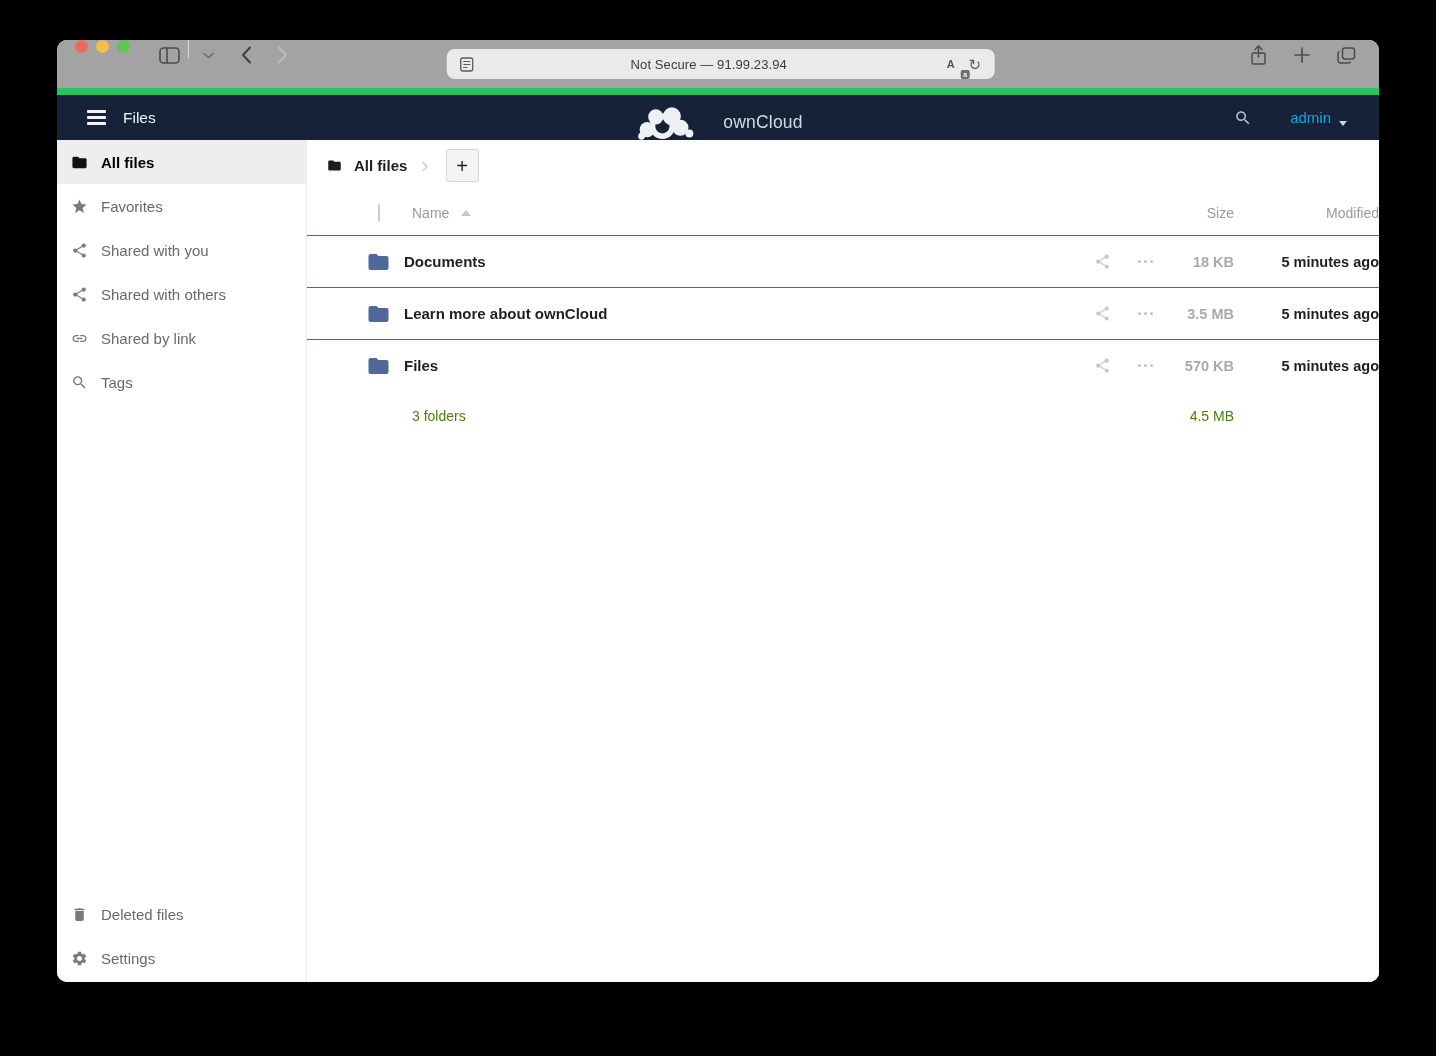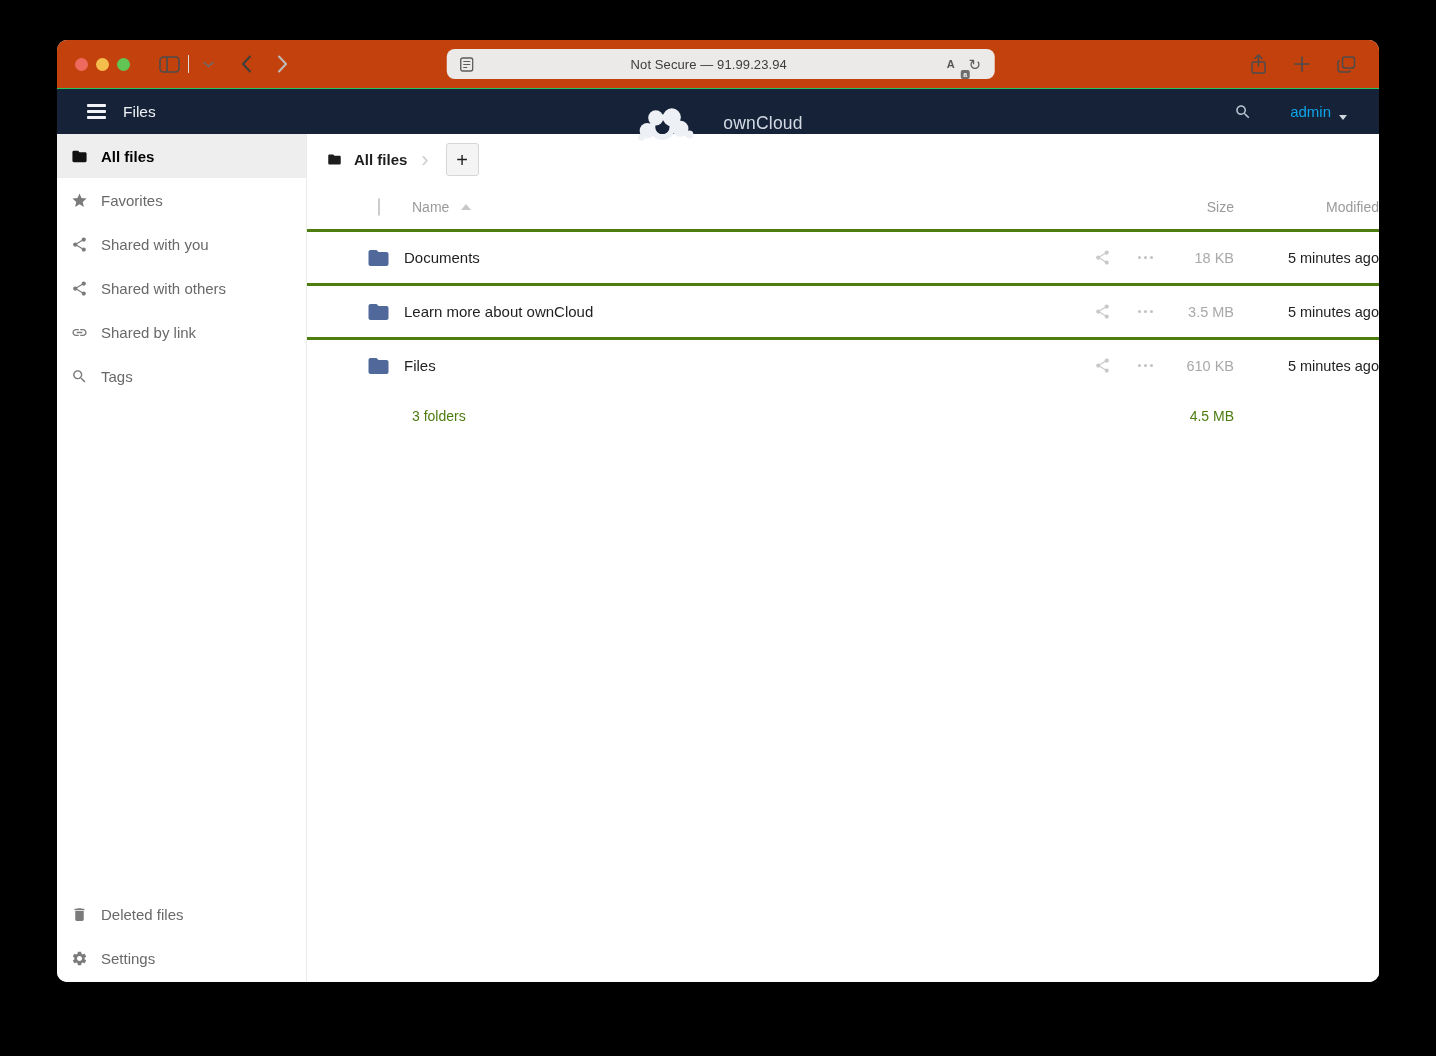--- a/index.html
+++ b/index.html
@@ -9,22 +9,22 @@
   }
   .window{
     position:absolute;left:57px;top:40px;width:1322px;height:942px;
     border-radius:10px;overflow:hidden;background:#fff;
     box-shadow:0 22px 70px rgba(0,0,0,.55);
     display:flex;flex-direction:column;
   }
 
   
   .browser-toolbar{
-    height:48px;flex:0 0 48px;background:#c2410c;border-bottom:1px solid #22c55e;
-    display:flex;align-items:center;position:relative;padding:0 18px;
+    height:48px;flex:0 0 48px;background:#a3a3a3;border-bottom:7px solid #22c55e;
+    display:flex;align-items:flex-start;position:relative;padding:0 18px;
   }
   .traffic{display:flex;gap:8px;margin-right:24px;}
   .traffic span{width:13px;height:13px;border-radius:50%;display:block;}
   .t-red{background:var(--traffic-red,#ee6a5f);}
   .t-yellow{background:var(--traffic-yellow,#f5bd4c);}
   .t-green{background:var(--traffic-green,#62c454);}
   .tb-btn{background:none;border:none;padding:0;display:flex;align-items:center;justify-content:center;
     width:30px;height:30px;color:#4c4c4c;cursor:default;}
   .tb-btn svg{display:block;}
   .tb-sep{width:1px;height:18px;background:#dedcda;margin:0 4px;}
@@ -45,21 +45,21 @@
 
   
   .oc-header{
     height:45px;flex:0 0 45px;background:var(--header-bg,#152238);
     display:flex;align-items:center;position:relative;color:#eef1f5;
   }
   .oc-head-left{display:flex;align-items:center;gap:17px;padding-left:30px;}
   .hamburger{width:19px;display:flex;flex-direction:column;gap:3.5px;background:none;border:none;padding:0;cursor:pointer;}
   .hamburger span{height:2.6px;background:#f2f4f8;border-radius:1px;display:block;}
   .app-label{font-size:15.5px;color:#eef1f5;}
-  .oc-brand{position:absolute;left:50%;top:12px;height:100%;transform:translateX(-50%);
+  .oc-brand{position:absolute;left:50%;top:5px;height:100%;transform:translateX(-50%);
     display:flex;align-items:center;gap:28px;text-align:center;}
   .brand-text{font-size:17.5px;color:#d3dae4;letter-spacing:.2px;}
   .oc-head-right{margin-left:auto;display:flex;align-items:center;gap:30px;padding-right:26px;}
   .user-menu{display:flex;align-items:flex-end;gap:8px;background:none;border:none;color:#0ea5e9;
     font-size:15px;font-family:inherit;cursor:pointer;}
   .caret-down{width:0;height:0;border-left:4.5px solid transparent;border-right:4.5px solid transparent;
     border-top:5px solid #cfd6e0;display:inline-block;}
 
   
   .oc-body{flex:1;display:flex;min-height:0;background:#fff;}
@@ -83,21 +83,21 @@
 
   .grid-row{display:grid;grid-template-columns:57px 40px 1fr 42px 45px 66px 145px;align-items:center;}
   .filelist-header{height:44px;color:#9a9a9a;font-size:14px;}
   .checkbox{width:15px;height:15px;border:1px solid #ccc;border-radius:2px;background:#fff;margin-left:14px;cursor:pointer;}
   .name-head{display:flex;align-items:center;gap:12px;padding-left:8px;cursor:pointer;}
   .sort-caret{width:0;height:0;border-left:5px solid transparent;border-right:5px solid transparent;
     border-bottom:6px solid #c7c7c7;display:inline-block;}
   .col-size{text-align:right;}
   .col-mod{padding-left:29px;text-align:right;}
 
-  .file-row{height:51px;border-top:3px solid #4d7c0f;font-size:15px;color:#1f1f1f;cursor:pointer;}
+  .file-row{height:51px;border-top:1px solid #4d7c0f;font-size:15px;color:#1f1f1f;cursor:pointer;font-weight:bold;}
   .file-row:last-of-type{border-bottom:1px solid #ededed;}
   .folder-glyph{width:29px;height:24px;display:flex;}
   .folder-glyph svg{width:29px;height:24px;fill:var(--folder-icon,#50699a);}
   .file-name{color:#1f1f1f;}
   .row-action{background:none;border:none;padding:0;display:flex;align-items:center;justify-content:center;
     color:#c9c9c9;cursor:pointer;width:100%;}
   .row-action svg{width:17px;height:17px;fill:currentColor;}
   .dots{display:flex;gap:2.5px;justify-content:center;}
   .dots i{width:3.5px;height:3.5px;border-radius:50%;background:#c2c2c2;display:block;}
   .file-size{color:#a9a9a9;font-size:14.5px;}
@@ -385,21 +385,21 @@
               </svg>
         </button>
           </div>
         <div>
             <button class="row-action dots">
               <i></i>
               <i></i>
               <i></i>
             </button>
           </div>
-        <div class="col-size file-size">610 KB</div>
+        <div class="col-size file-size">570 KB</div>
         <div class="col-mod file-mod">5 minutes ago</div>
       </div>
 
       <div class="grid-row summary-row">
         <div></div>
           <div></div>
         <div class="lbl">3 folders</div>
         <div></div>
           <div></div>
         <div class="col-size">4.5 MB</div>

